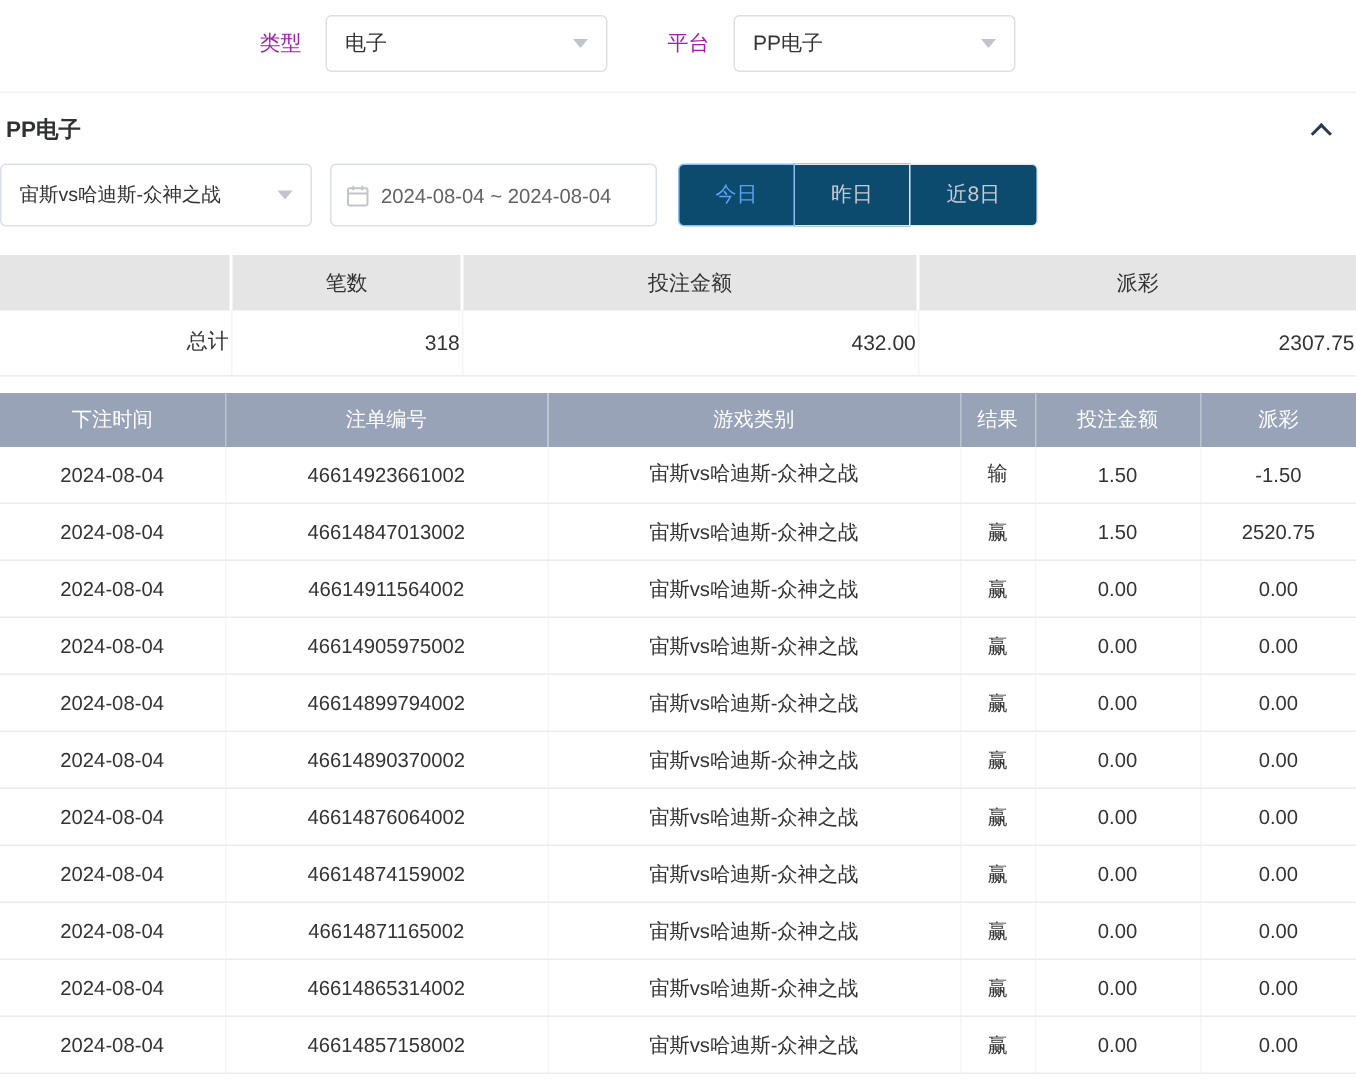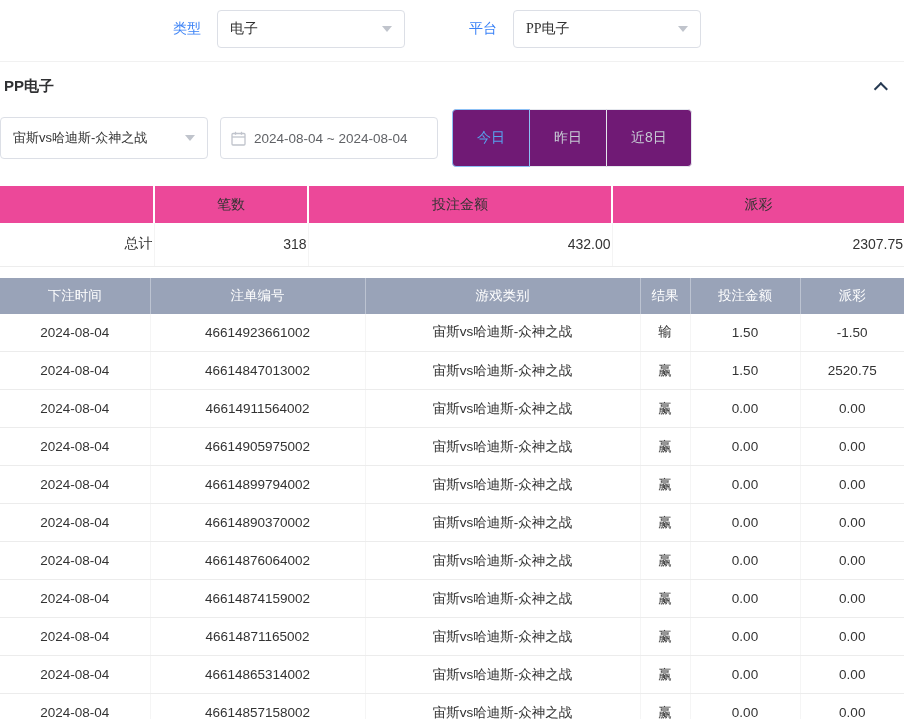--- a/index.html
+++ b/index.html
@@ -12,22 +12,22 @@
   }
   .page { width: 904px; }
 
   
   .top-bar {
     display: flex; align-items: center;
     padding: 10px 0 13px 173px;
     border-bottom: 1px solid #f1f1f1;
   }
   .field { display: flex; align-items: center; }
-  .field + .field { margin-left: 64px; font-family: Liberation Serif, serif; }
-  .field-label { margin-right: 16px; color: #3b82f6; text-align: right; }
+  .field + .field { margin-left: 40px; }
+  .field-label { margin-right: 16px; color: #a21caf; text-align: right; }
   .select {
     display: flex; align-items: center; justify-content: space-between;
     width: 188px; height: 38px;
     border: 1px solid #dcdfe6; border-radius: 4px;
     padding: 0 12px; background: #fff; cursor: pointer;
   }
   .caret {
     width: 0; height: 0; margin-left: 8px; flex: 0 0 auto;
     border-left: 5px solid transparent; border-right: 5px solid transparent;
     border-top: 6px solid #c0c4cc;
@@ -50,40 +50,40 @@
   .game-select { width: 208px; height: 42px; font-size: 13px; }
   .game-select .sel-text { overflow: hidden; white-space: nowrap; }
   .date-input {
     display: flex; align-items: center; gap: 8px;
     width: 218px; height: 42px; margin-left: 12px;
     border: 1px solid #dcdfe6; border-radius: 4px;
     padding: 0 10px; color: #606266; font-size: 13.5px; cursor: pointer;
   }
   .btn-group { display: flex; margin-left: 14px; }
   .qbtn {
-    height: 58px; padding: 0 24px; margin-left: -1px;
-    background: #701a75; border: 1px solid #e4e7ed;
+    height: 42px; padding: 0 24px; margin-left: -1px;
+    background: #0c4a6e; border: 1px solid #e4e7ed;
     color: #c6cbd4; font-size: 14px; cursor: pointer;
     font-family: inherit;
   }
   .qbtn:first-child { border-radius: 4px 0 0 4px; margin-left: 0; }
   .qbtn:last-child { border-radius: 0 4px 4px 0; }
   .qbtn.active { color: #57a3ef; border-color: #8cc0f5; position: relative; z-index: 1; }
   .query-btn {
     height: 42px; width: 74px; margin-left: 14px;
     background: var(--accent, #6cb2f5); color: #fff;
     border: none; border-radius: 4px; font-size: 14px; cursor: pointer;
     font-family: inherit;
   }
 
   
   table { border-collapse: collapse; width: 904px; table-layout: fixed; }
   .summary-table { margin-bottom: 11px; }
   .summary-table th {
-    background: #ec4899; height: 37px; font-weight: 400;
+    background: #e5e5e5; height: 37px; font-weight: 400;
     color: #333; font-size: 14px; border-right: 2px solid #fff;
   }
   .summary-table th:last-child { border-right: none; }
   .summary-table td {
     height: 43px; text-align: right; font-size: 14px; color: #333;
     border-bottom: 1px solid #ededed; border-right: 1px solid #f4f4f4;
   }
   .summary-table td:last-child { border-right: none; }
 
   

